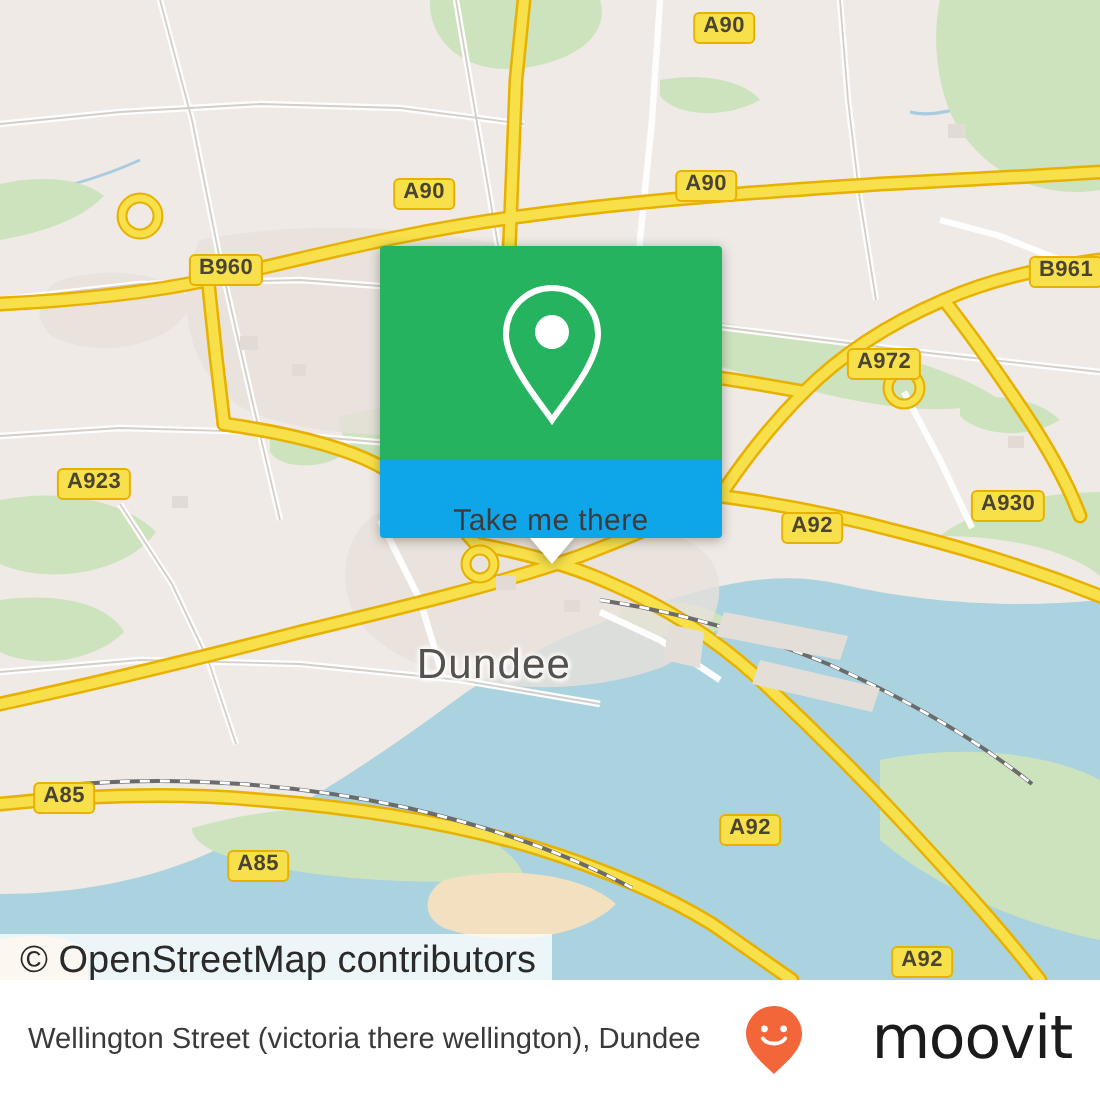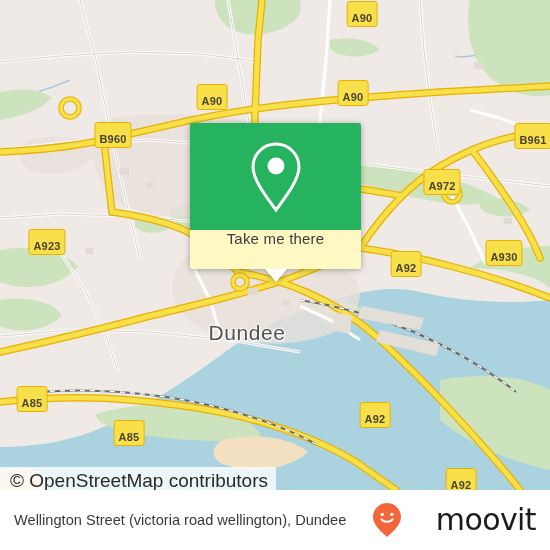--- a/index.html
+++ b/index.html
@@ -10,37 +10,37 @@
   #app{position:relative;width:550px;height:550px;overflow:hidden;}
 
   
   #map-area{position:absolute;left:0;top:0;width:550px;height:490px;overflow:hidden;
             background:#efeae6;}
   #map-svg{position:absolute;left:0;top:0;width:550px;height:490px;display:block;}
 
   
   .shield{position:absolute;background:#f7e04a;border:1.6px solid #e8b100;
           border-radius:3px;color:#4a4430;font-size:11px;font-weight:bold;
-          letter-spacing:.2px;padding:11px 4px 2px 4px;line-height:11px;
+          letter-spacing:.2px;padding:1px 4px 2px 4px;line-height:11px;
           white-space:nowrap;transform:translate(-50%,-50%);
           font-family:"Liberation Sans",sans-serif;}
 
   .city-label{position:absolute;transform:translate(-50%,-50%);
               color:#55524e;font-size:21px;letter-spacing:.6px;
               font-family:"Liberation Sans",sans-serif;
               text-shadow:0 0 3px #fff,0 0 3px #fff,0 0 2px #fff,1px 1px 2px #fff;
               white-space:nowrap;}
 
   
   #popup{position:absolute;left:190px;top:123px;width:171px;
          filter:drop-shadow(0 1px 3px rgba(0,0,0,.32));}
   #popup-top{background:#25b35f;height:107px;border-radius:2px 2px 0 0;
              display:flex;align-items:center;justify-content:center;}
-  #popup-bottom{background:#fef9c3;height:39px;border-radius:0 0 2px 2px;
-                display:flex;align-items:flex-start;justify-content:center;}
+  #popup-bottom{background:#0ea5e9;height:39px;border-radius:0 0 2px 2px;
+                display:flex;align-items:flex-end;justify-content:center;}
   #popup-label{color:#3c3c3c;font-size:15px;letter-spacing:.2px;
                font-family:"Liberation Sans",sans-serif;}
   #popup-tail{position:absolute;left:50%;top:146px;width:0;height:0;
               margin-left:-11px;
               border-left:11px solid transparent;border-right:11px solid transparent;
               border-top:13px solid #fff;}
 
   
   #attribution{position:absolute;left:0;top:467px;
                background:rgba(255,255,255,.78);
@@ -242,21 +242,21 @@
         <span id="popup-label">Take me there</span>
       </div>
       <div id="popup-tail"></div>
     </div>
 
     <div id="attribution">© OpenStreetMap contributors</div>
   </div>
 
   <div id="footer">
     <div id="footer-text">
-      <div>Wellington Street (victoria road wellington), Dundee</div>
+      <div>Wellington Street (victoria there wellington), Dundee</div>
     </div>
     <div id="brand">
       <svg width="30" height="36" viewBox="0 0 30 36">
         <path d="M15 1 C7.3 1 1 7.3 1 15 C1 23.5 11 31 15 35
                  C19 31 29 23.5 29 15 C29 7.3 22.7 1 15 1 Z" fill="#f3663a"></path>
         <circle cx="10.2" cy="12.4" r="1.7" fill="#ffffff"></circle>
         <circle cx="19.8" cy="12.4" r="1.7" fill="#ffffff"></circle>
         <path d="M9.4 17.2 C11.4 20.6 18.6 20.6 20.6 17.2" fill="none" stroke="#ffffff" stroke-width="1.9" stroke-linecap="round"></path>
       </svg>
       <span id="brand-word">moovit</span>

